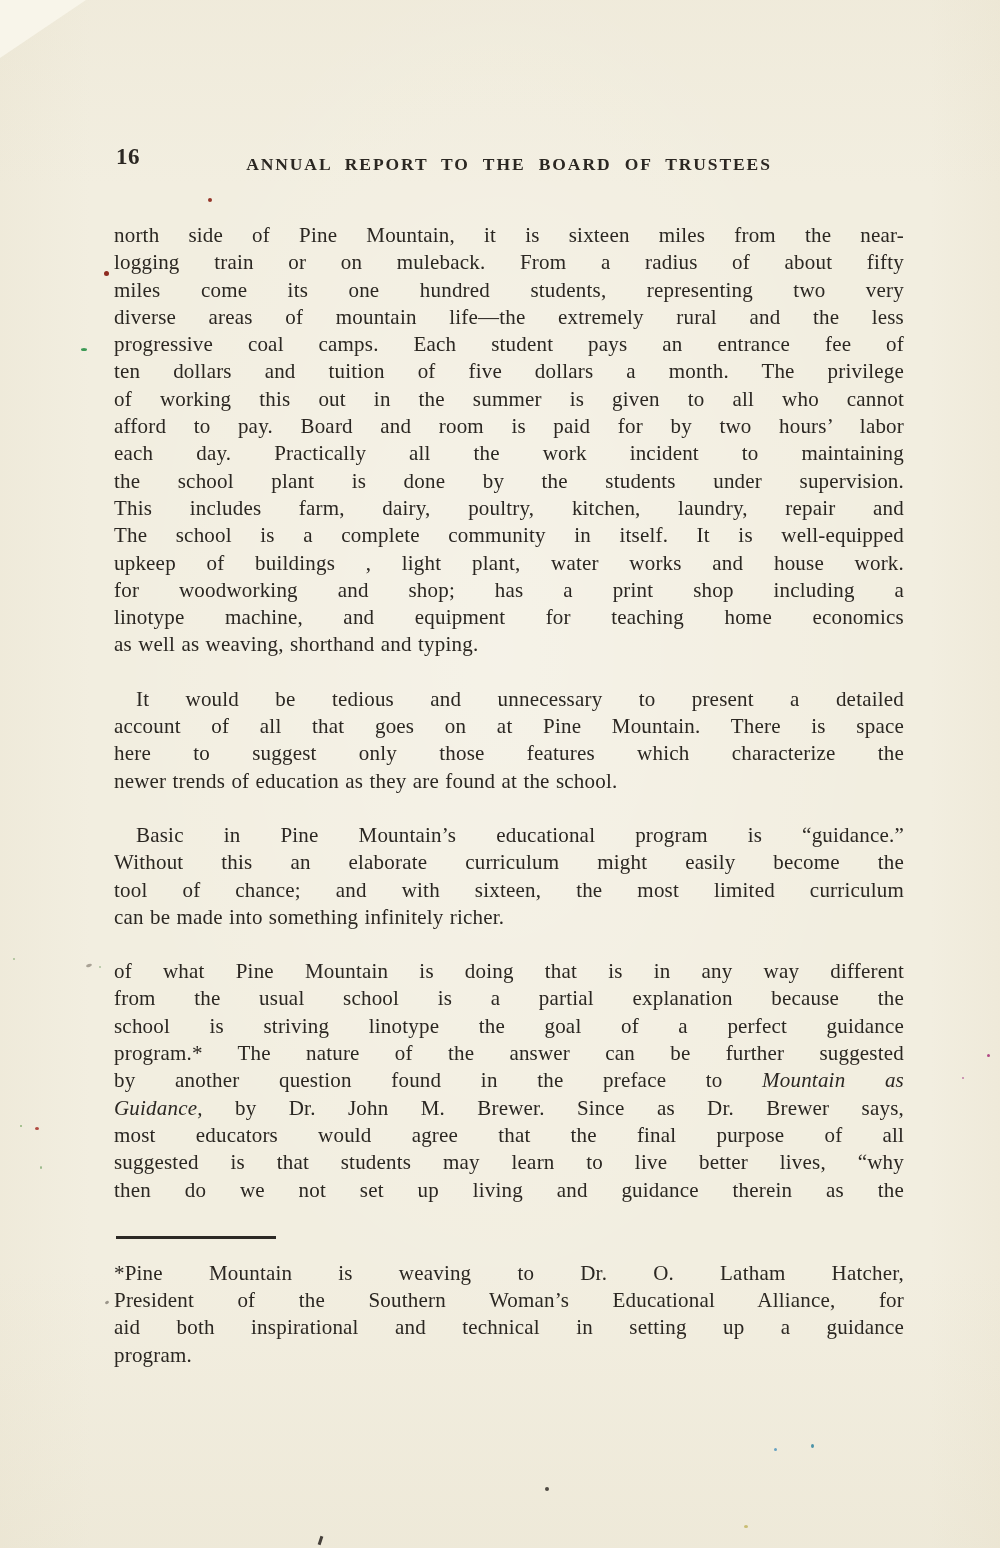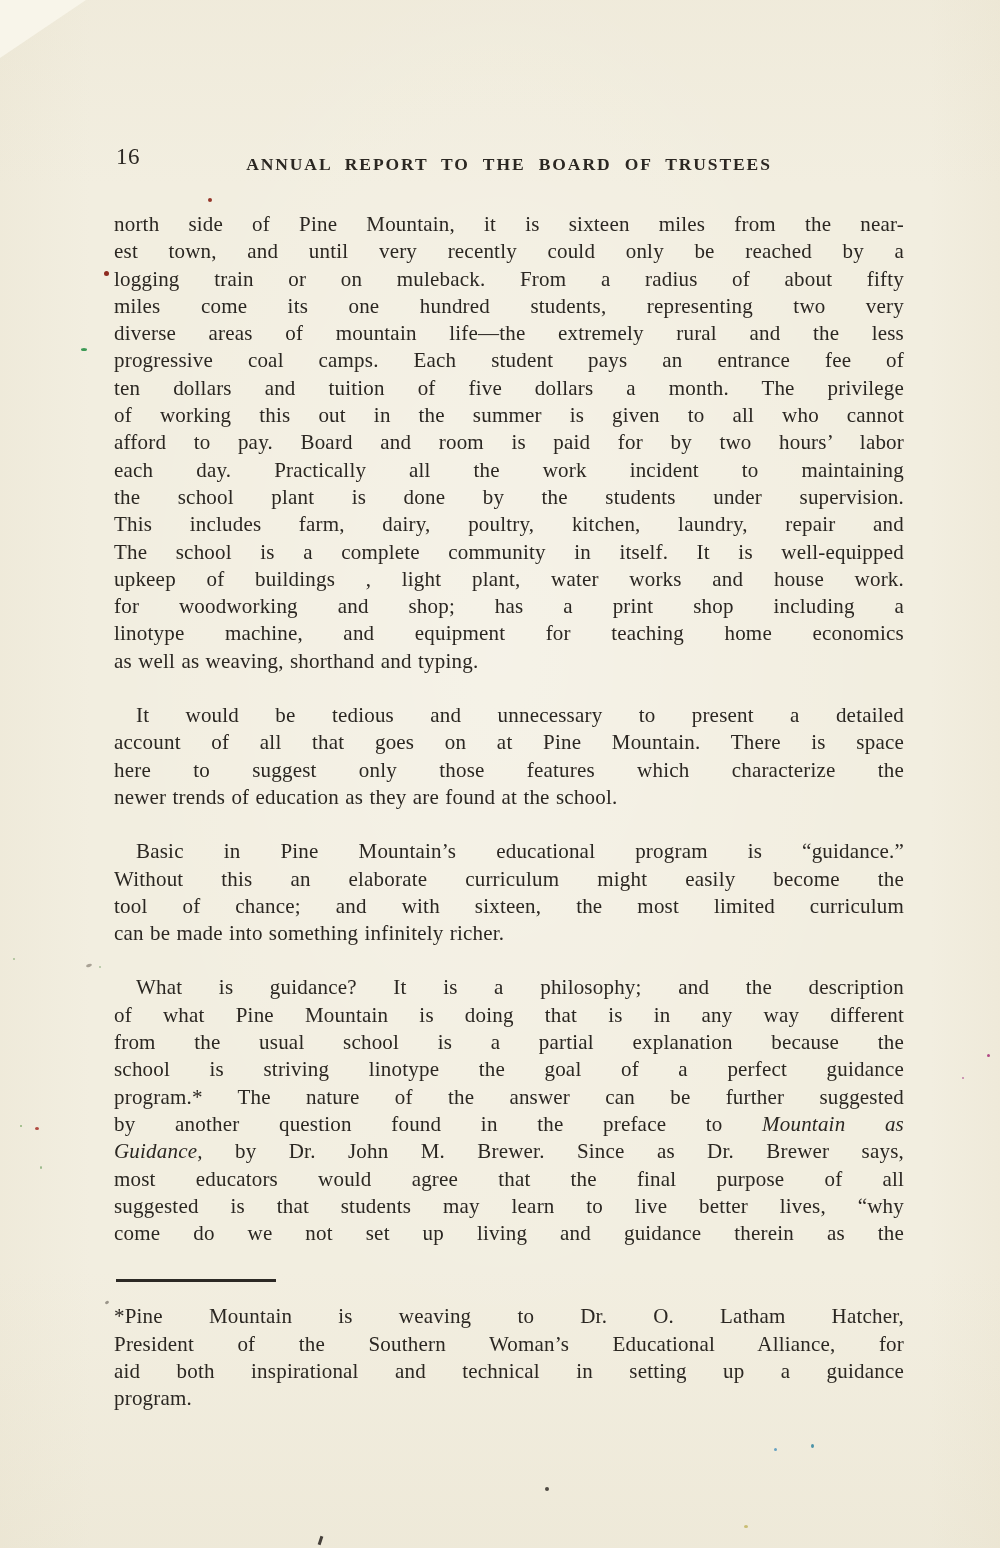--- a/index.html
+++ b/index.html
@@ -25,28 +25,28 @@
     position:absolute; top:0; left:0; width:0; height:0;
     border-top:58px solid #f8f5ea;
     border-right:86px solid transparent;
   }
   .content {
     position:absolute; left:114px; top:146px; width:790px;
   }
   .header { position:relative; height:27px; }
   .pagenum {
     position:absolute; left:2px; top:-2px;
-    font-size:23px; font-weight:normal; letter-spacing:0.5px;
+    font-size:23px; font-weight:bold; letter-spacing:0.5px;
   }
   .running-title {
     position:absolute; left:50%; top:8px; transform:translateX(-50%);
     font-size:17.5px; font-weight:bold; white-space:nowrap;
     letter-spacing:1.9px; word-spacing:7px;
   }
-  #body-paragraphs { margin-top:38px; }
+  #body-paragraphs { margin-top:49px; }
   .paragraph + .paragraph { margin-top:27px; }
   .line {
     font-size:21px; line-height:27.3px;
     letter-spacing:0.2px; word-spacing:0.04em;
     text-align:justify; text-align-last:justify;
     white-space:normal;
   }
   .line.indent { text-indent:22px; }
   .line.last { text-align-last:left; }
   .footnote-rule {
@@ -63,21 +63,20 @@
 <div class="corner-cut"></div>
 
 <div class="content">
   <div class="header">
     <span class="pagenum">16</span>
     <span class="running-title">ANNUAL REPORT TO THE BOARD OF TRUSTEES</span>
   </div>
   <div id="body-paragraphs">
       <div class="paragraph">
         <div class="line">north side of Pine Mountain, it is sixteen miles from the near-</div>
-        <div class="line">est town, and until very recently could only be reached by a</div>
         <div class="line">logging train or on muleback.  From a radius of about fifty</div>
         <div class="line">miles come its one hundred students, representing two very</div>
         <div class="line">diverse areas of mountain life—the extremely rural and the less</div>
         <div class="line">progressive coal camps.  Each student pays an entrance fee of</div>
         <div class="line">ten dollars and tuition of five dollars a month.  The privilege</div>
         <div class="line">of working this out in the summer is given to all who cannot</div>
         <div class="line">afford to pay.  Board and room is paid for by two hours’ labor</div>
         <div class="line">each day.  Practically all the work incident to maintaining</div>
         <div class="line">the school plant is done by the students under supervision.</div>
         <div class="line">This includes farm, dairy, poultry, kitchen, laundry, repair and</div>
@@ -93,30 +92,29 @@
         <div class="line">here to suggest only those features which characterize the</div>
         <div class="line last">newer trends of education as they are found at the school.</div>
       </div>
       <div class="paragraph">
         <div class="line indent">Basic in Pine Mountain’s educational program is “guidance.”</div>
         <div class="line">Without this an elaborate curriculum might easily become the</div>
         <div class="line">tool of chance; and with sixteen, the most limited curriculum</div>
         <div class="line last">can be made into something infinitely richer.</div>
       </div>
       <div class="paragraph">
-        <div class="line indent">What is guidance?  It is a philosophy; and the description</div>
         <div class="line">of what Pine Mountain is doing that is in any way different</div>
         <div class="line">from the usual school is a partial explanation because the</div>
         <div class="line">school is striving linotype the goal of a perfect guidance</div>
         <div class="line">program.*  The nature of the answer can be further suggested</div>
         <div class="line">by another question found in the preface to <i>Mountain as</i></div>
         <div class="line"><i>Guidance,</i> by Dr. John M. Brewer.  Since as Dr. Brewer says,</div>
         <div class="line">most educators would agree that the final purpose of all</div>
         <div class="line">suggested is that students may learn to live better lives, “why</div>
-        <div class="line">come do we not set up living and guidance therein as the</div>
+        <div class="line">then do we not set up living and guidance therein as the</div>
       </div>
     </div>
   <div class="footnote-rule"></div>
   <div id="footnote-lines">
       <div class="paragraph">
         <div class="line">*Pine Mountain is weaving to Dr. O. Latham Hatcher,</div>
         <div class="line">President of the Southern Woman’s Educational Alliance, for</div>
         <div class="line">aid both inspirational and technical in setting up a guidance</div>
         <div class="line last">program.</div>
       </div>

